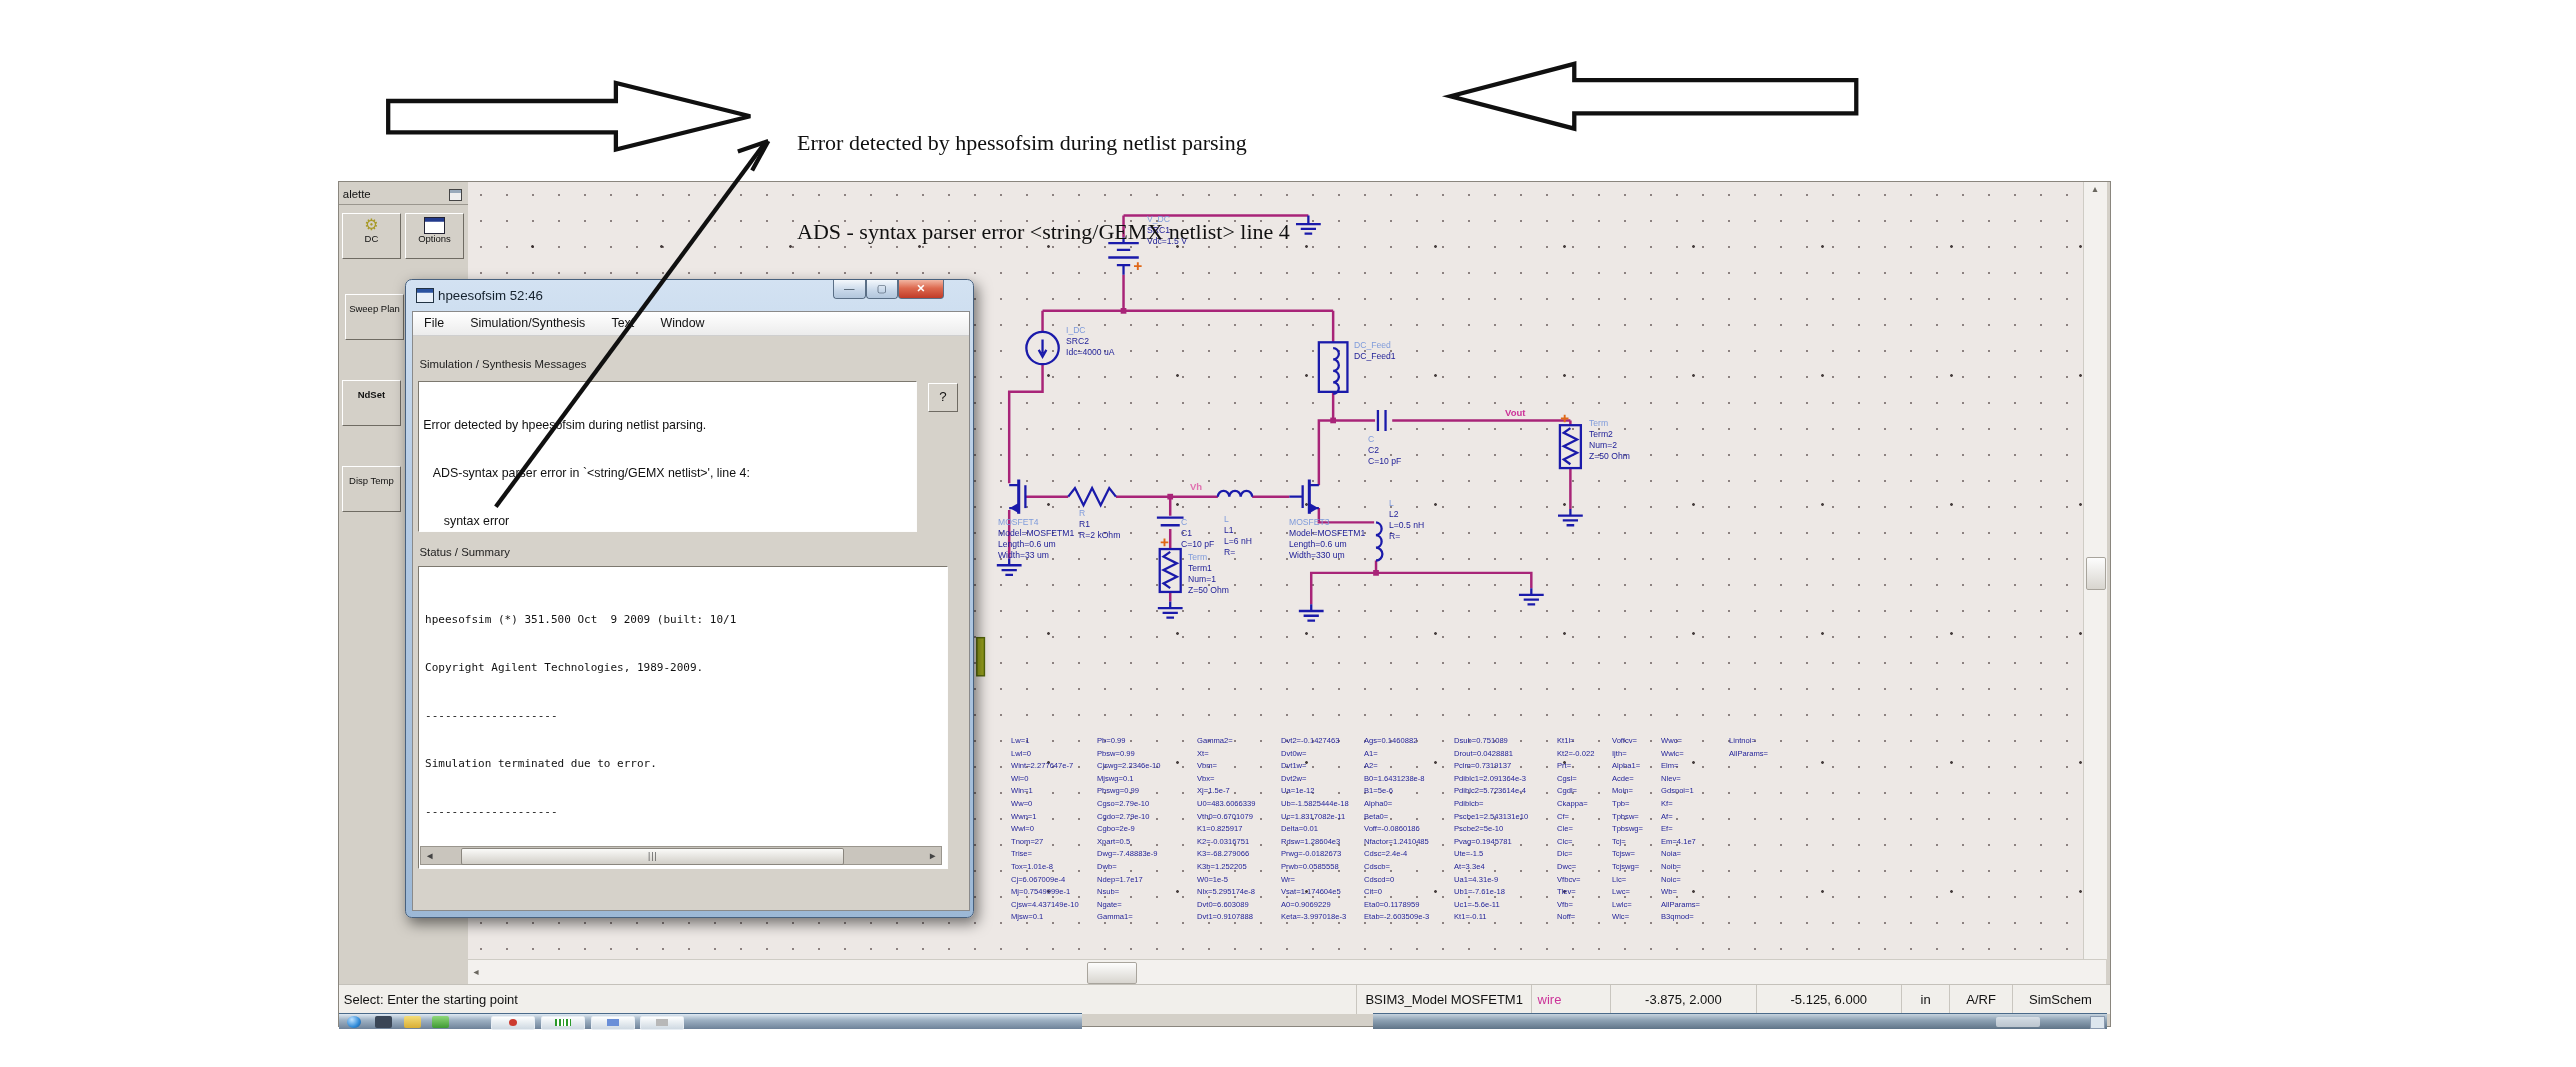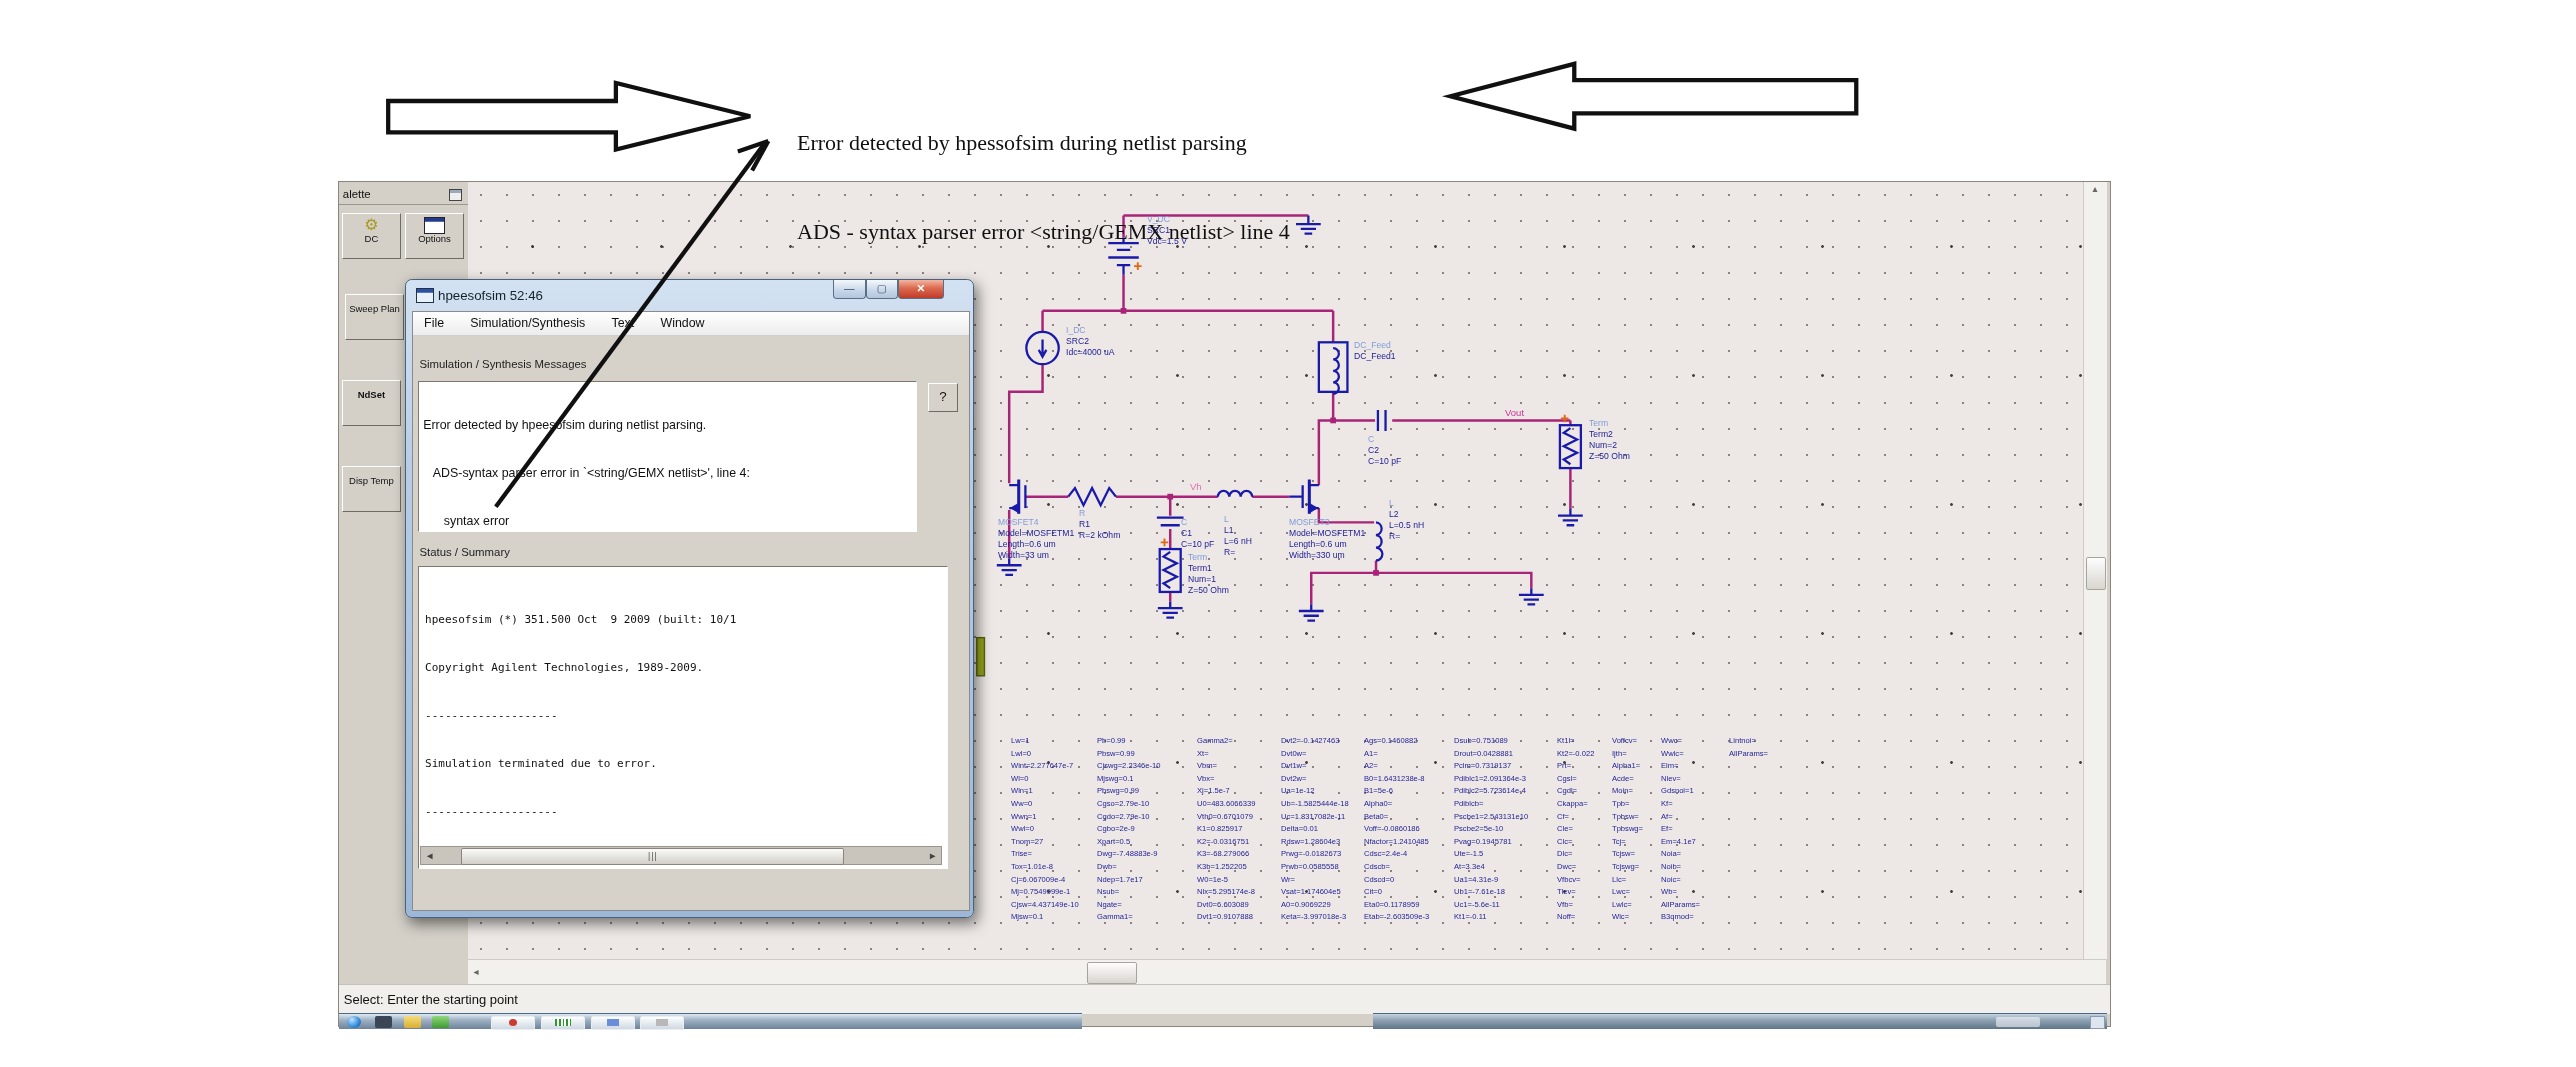--- a/index.html
+++ b/index.html
@@ -28,21 +28,21 @@
 
   
   #canvas{position:absolute;left:129px;top:0;width:1615px;height:777px;background:#ede8e5;overflow:hidden;
      background-image:
        radial-gradient(circle,rgba(45,35,35,.85) 1.3px,transparent 1.5px),
        radial-gradient(circle,rgba(75,60,60,.6) 1px,transparent 1.2px);
      background-size:129px 129px,26px 26px;}
   #schem-svg{position:absolute;left:0;top:0;}
   .clabel{position:absolute;font-size:8.6px;line-height:11px;color:#1c1c96;white-space:pre;}
   .clabel .cname{color:#7f9bdb;}
-  .netlabel{position:absolute;font-size:9.5px;font-weight:normal;}
+  .netlabel{position:absolute;font-size:9.5px;font-weight:bold;}
   .pcol{position:absolute;top:553px;font-size:7.6px;line-height:12.6px;color:#232399;white-space:pre;}
 
   
   #vscroll{position:absolute;left:1744px;top:0;width:23px;height:777px;background:#f3f1ee;border-left:1px solid #cfccc5;}
   #hscroll{position:absolute;left:129px;top:777px;width:1638px;height:26px;background:#f3f1ee;border-top:1px solid #cfccc5;}
   .sthumb{position:absolute;background:linear-gradient(#fdfdfd,#d8d5cf);border:1px solid #a8a49c;border-radius:1.9px;}
   .sarrow{position:absolute;font-size:8.6px;color:#6a675f;}
 
   
   #statusbar{position:absolute;left:0;top:802px;width:1771px;height:29px;background:#f1efeb;border-top:1px solid #c4c1ba;
@@ -244,20 +244,29 @@
       <div class="sthumb" style="left:1.9px;top:375px;width:18px;height:30.5px;"></div>
     </div>
 
     <div id="hscroll">
       <span class="sarrow" style="left:3.8px;top:6.7px;">◄</span>
       <div class="sthumb" style="left:619px;top:1.9px;width:48px;height:20px;"></div>
     </div>
 
     <div id="statusbar">
       <span id="status-msg">Select: Enter the starting point</span>
+      <div id="status-cells">
+        <span class="scell" style="width:162px;">BSIM3_Model MOSFETM1</span>
+        <span class="scell wire" style="width:67px;text-align:left;">wire</span>
+        <span class="scell" style="width:133px;">-3.875, 2.000</span>
+        <span class="scell" style="width:133px;">-5.125, 6.000</span>
+        <span class="scell" style="width:36px;">in</span>
+        <span class="scell" style="width:50px;">A/RF</span>
+        <span class="scell" style="width:84px;">SimSchem</span>
+      </div>
     </div>
 
     <div id="taskbar-left">
       <div class="tb-icon" style="left:7.6px;width:14.3px;height:12.4px;border-radius:50%;background:radial-gradient(circle at 35% 30%,#bfe2ff,#2f8ad8 60%,#16508c);"></div>
       <div class="tb-icon" style="left:36px;background:#3a4656;"></div>
       <div class="tb-icon" style="left:65px;background:linear-gradient(#f4dd7a,#d9ae34);"></div>
       <div class="tb-icon" style="left:93px;background:linear-gradient(#8fd87a,#3f9a34);"></div>
       <div class="tb-icon tb-btn" style="left:152px;width:42px;">
           <div style="margin:1.9px auto;width:8.6px;height:7.6px;border-radius:50%;background:#cc3b30;"></div>
         </div>

